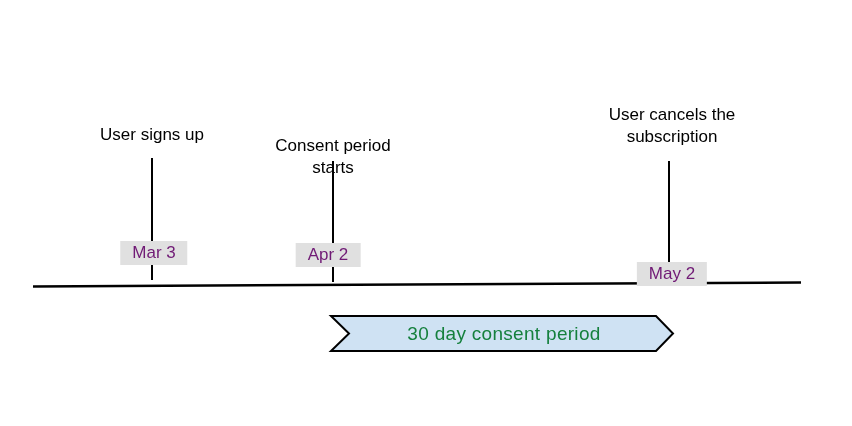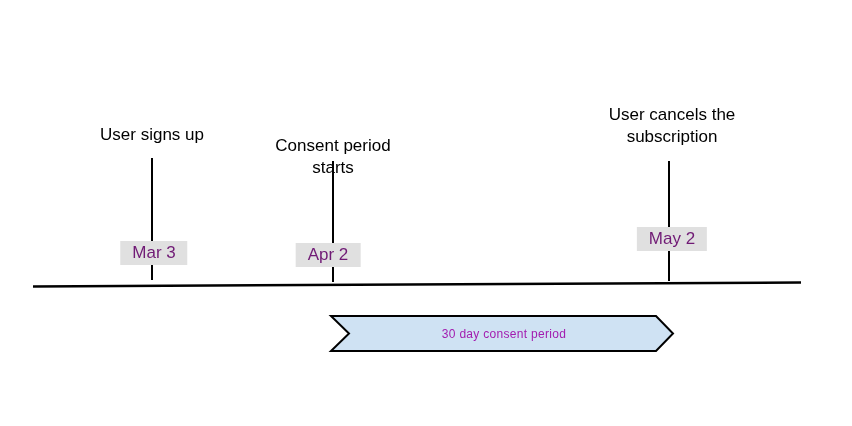--- a/index.html
+++ b/index.html
@@ -44,43 +44,43 @@
     background: #e0e0e0;
     font-size: 17px;
     line-height: 1.2;
     padding: 2px 12px;
     white-space: nowrap;
     color: #701a75;
   }
   .banner-text {
     position: absolute;
     transform: translate(-50%, -50%);
-    font-size: 12px;
+    font-size: 19px;
     letter-spacing: 0.3px;
     white-space: nowrap;
-    color: #a21caf;
+    color: #15803d;
   }
 </style>
 </head>
 <body>
 
 <div class="canvas">
 
   <svg class="layer" width="852" height="426" viewBox="0 0 852 426">
     <line x1="33" y1="286.5" x2="801" y2="282.5" stroke="#000000" stroke-width="2.5"></line>
     <polygon points="331,316 656,316 673,333.5 656,351 331,351 349,333.5" stroke="#000000" stroke-width="2" stroke-linejoin="miter" fill="#cfe2f3"></polygon>
   </svg>
 
   <div class="tick-line" style="left:152px; top:158px; height:122px;"></div>
   <div class="tick-line" style="left:333px; top:161px; height:121px;"></div>
   <div class="tick-line" style="left:669px; top:161px; height:120px;"></div>
 
   <div class="date-badge" style="left:154px; top:241px;">Mar 3</div>
   <div class="date-badge" style="left:328px; top:243px;">Apr 2</div>
-  <div class="date-badge" style="left:672px; top:227px;">May 2</div>
+  <div class="date-badge" style="left:672px; top:262px;">May 2</div>
 
   <div class="event-label" style="left:152px; top:112px; white-space:nowrap;margin-top:12px;">User signs up</div>
   <div class="event-label" style="left:333px; top:102px; width:145px;margin-top:33px;">Consent period starts</div>
   <div class="event-label" style="left:672px; top:104px; width:165px;">User cancels the subscription</div>
 
   <div class="banner-text" style="left:504px; top:334px;">30 day consent period</div>
 
 </div>
 
 </body></html>

